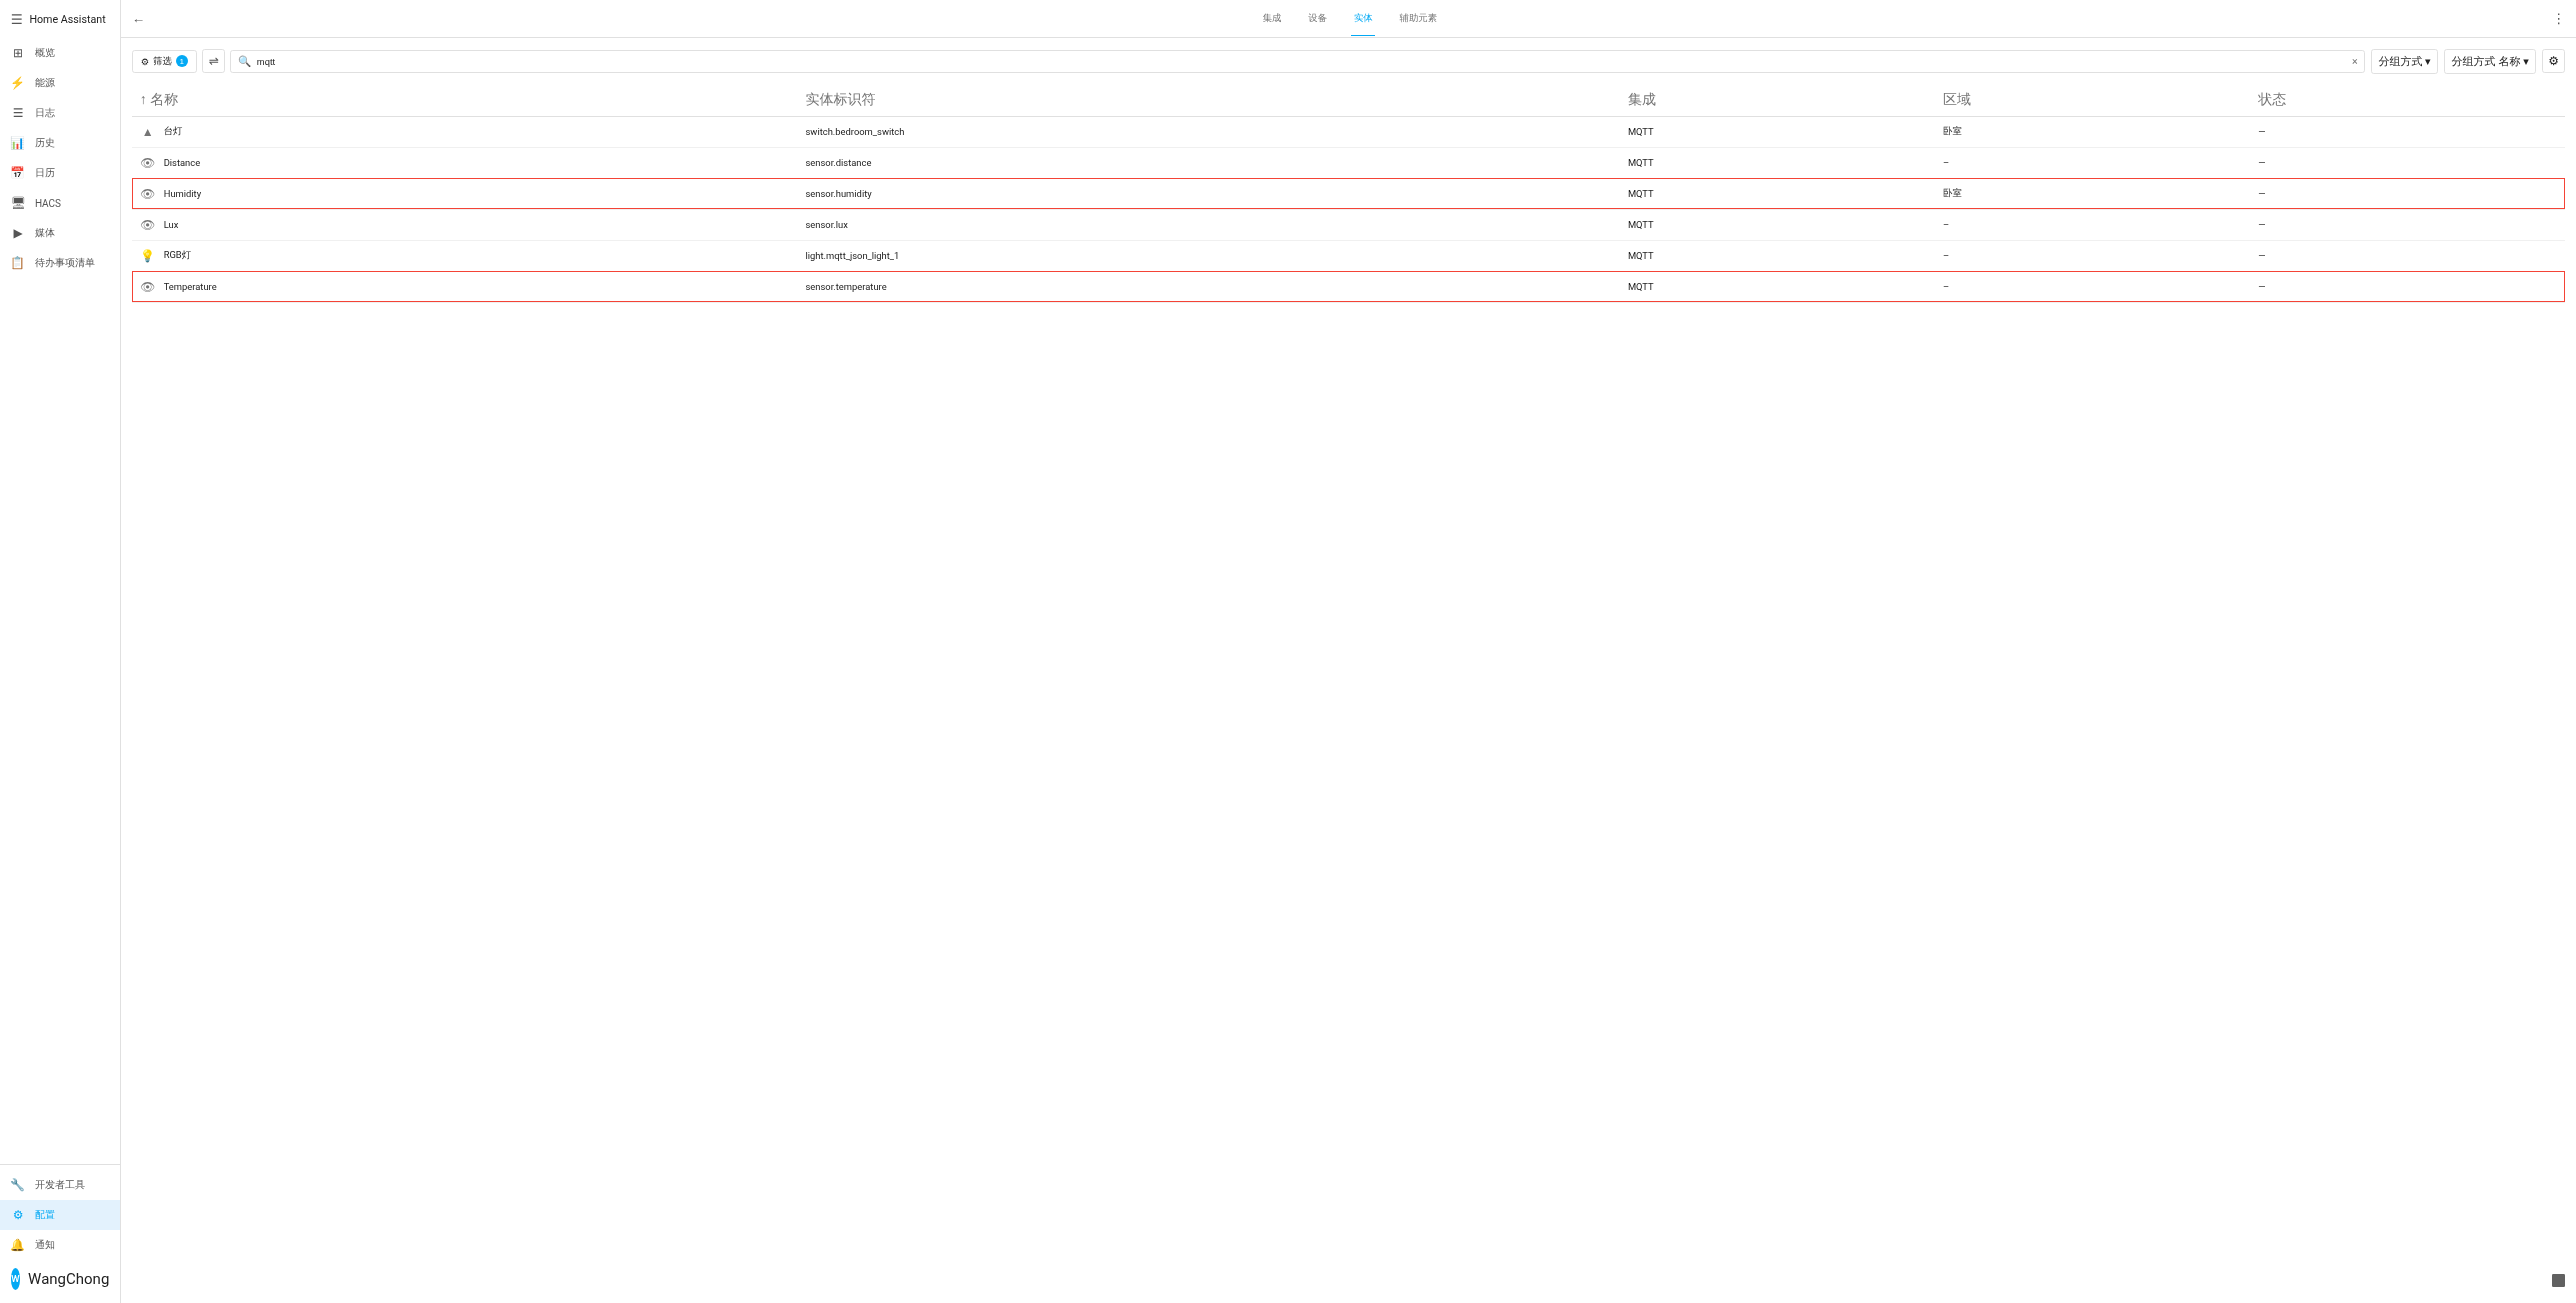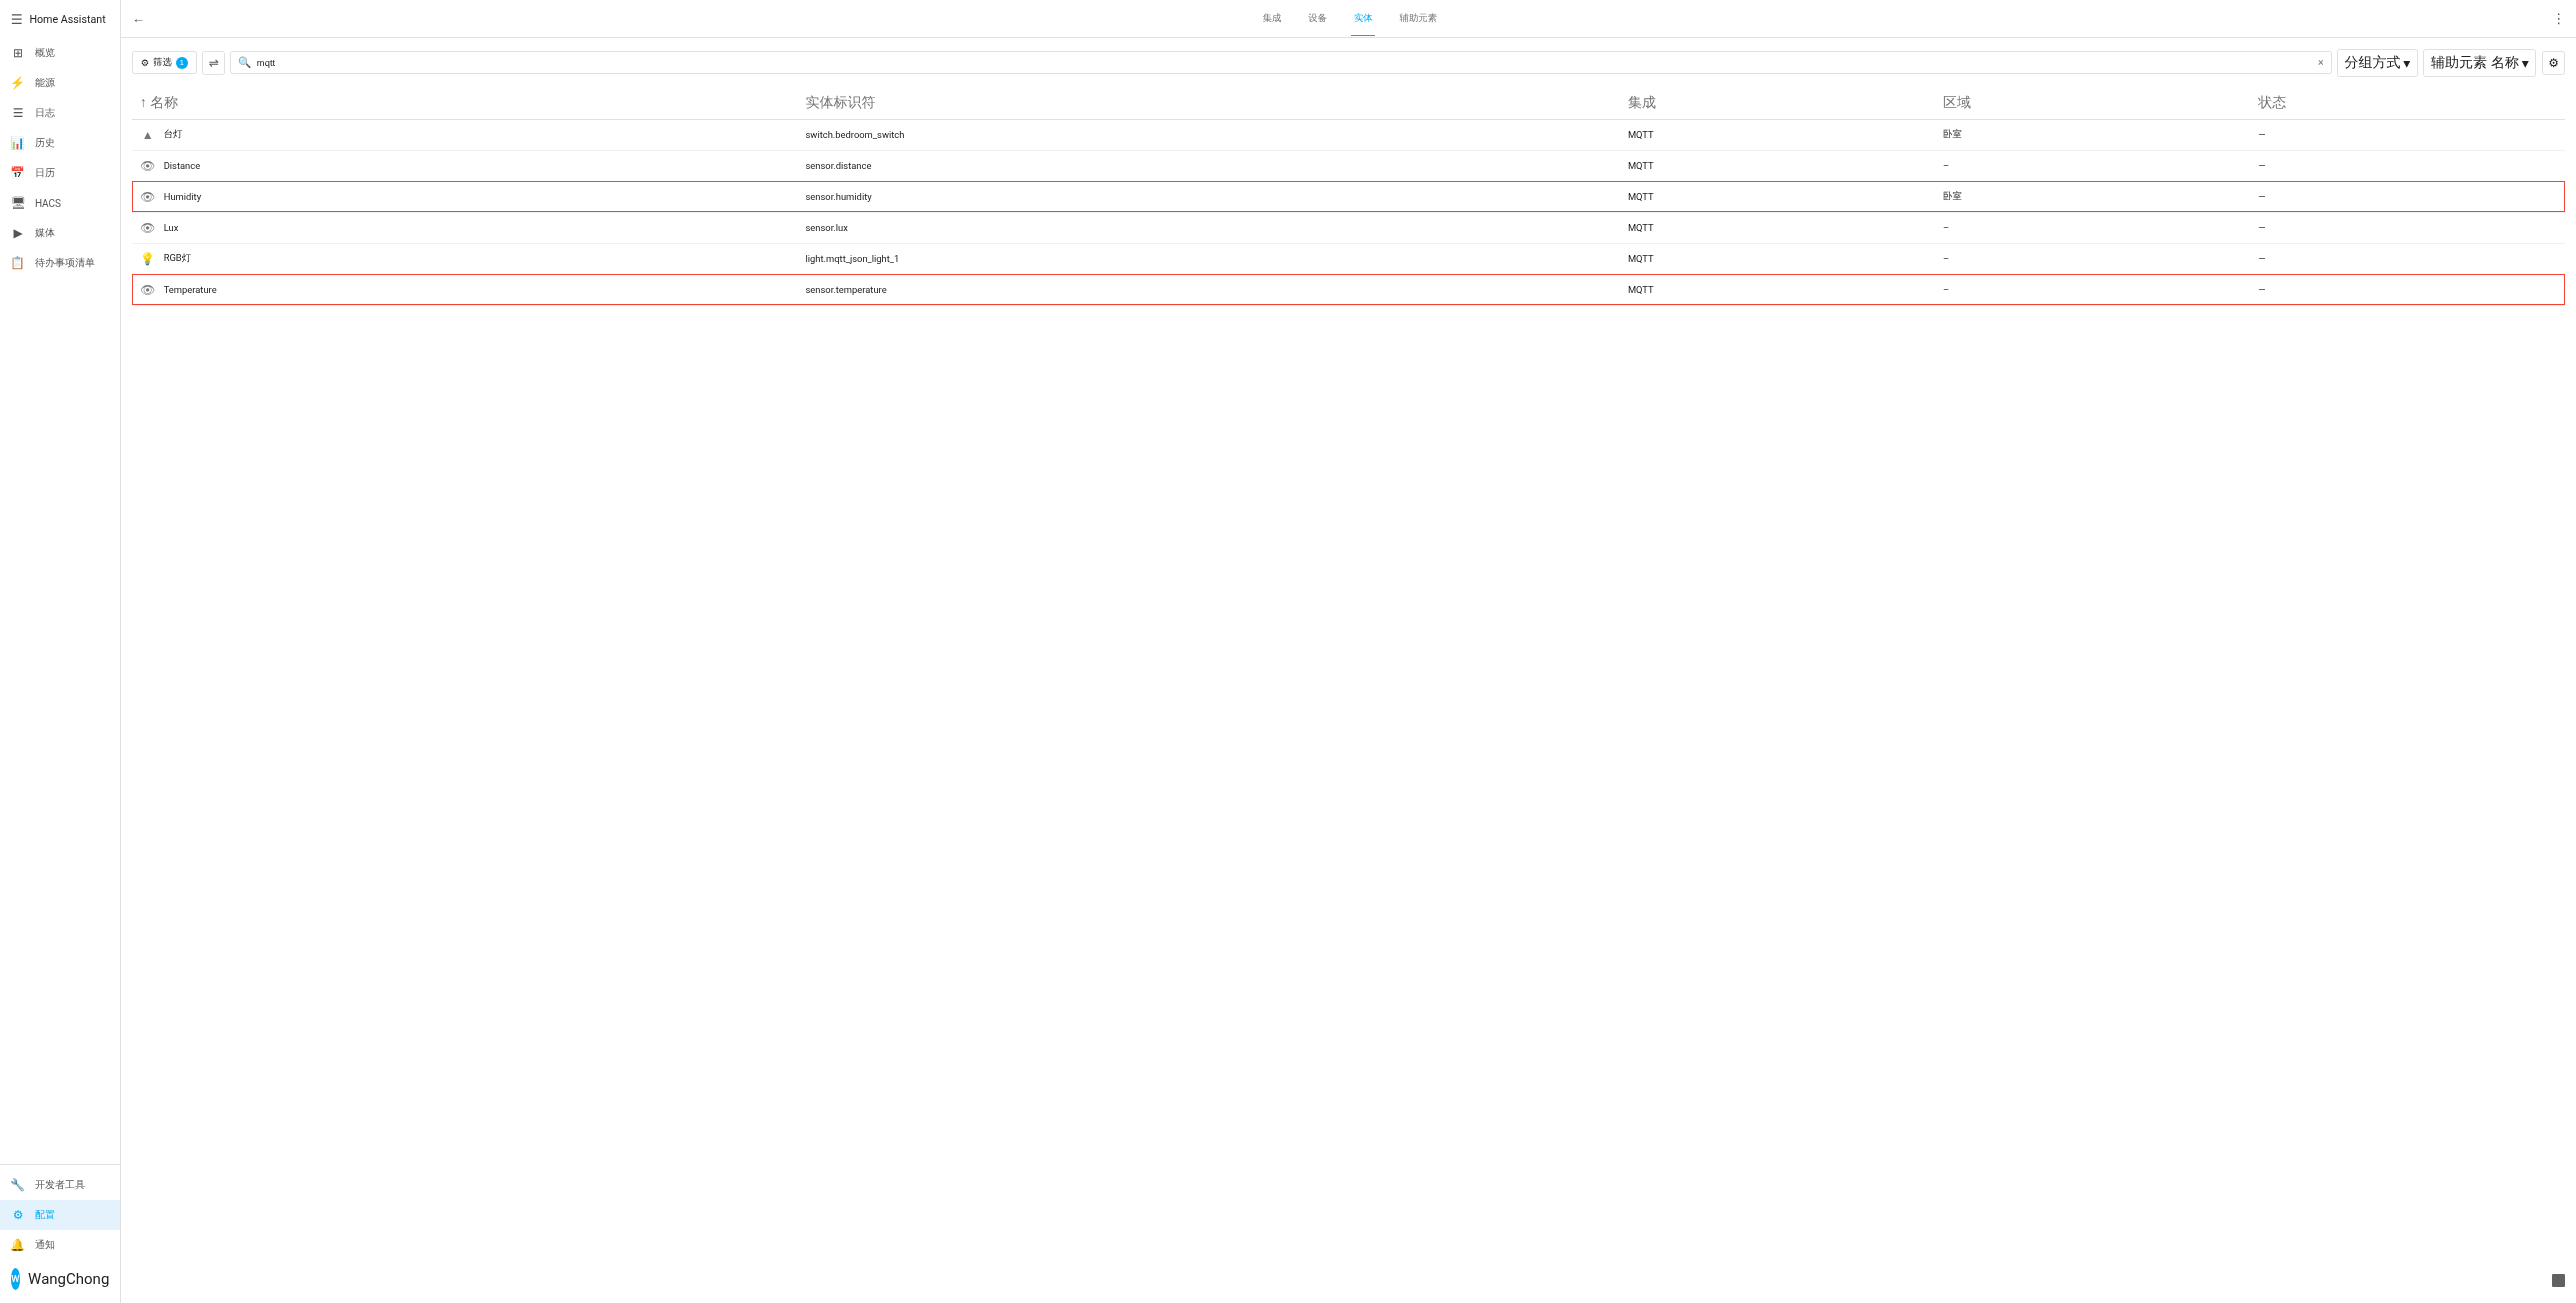--- a/index.html
+++ b/index.html
@@ -192,21 +192,21 @@
     .search-bar .clear-icon { color: #757575; font-size: 10.7px; cursor: pointer; }
     .group-btn, .sort-btn, .settings-btn {
       display: flex;
       align-items: center;
       gap: 2.7px;
       padding: 4px 6.7px;
       border: 0.7px solid #e0e0e0;
       border-radius: 2.7px;
       background: #fff;
       cursor: pointer;
-      font-size: 14px;
+      font-size: 11px;
       color: #212121;
     }
     .settings-btn { font-size: 12px; padding: 4px 5.4px; }
 
     
     .entity-table {
       width: 100%;
       border-collapse: collapse;
     }
     .entity-table thead th {
@@ -350,21 +350,21 @@
       <div class="search-bar">
         <span class="search-icon">🔍</span>
         <input type="text" value="mqtt" style="">
         <span class="clear-icon">×</span>
       </div>
       <button class="group-btn">
         <span>分组方式</span>
         <span>▾</span>
       </button>
       <button class="sort-btn">
-        <span>辅助元素 名称</span>
+        <span>分组方式 名称</span>
         <span>▾</span>
       </button>
       <button class="settings-btn">
         <span>⚙</span>
       </button>
     </div>
 
     <table class="entity-table">
       <thead>
         <tr>

